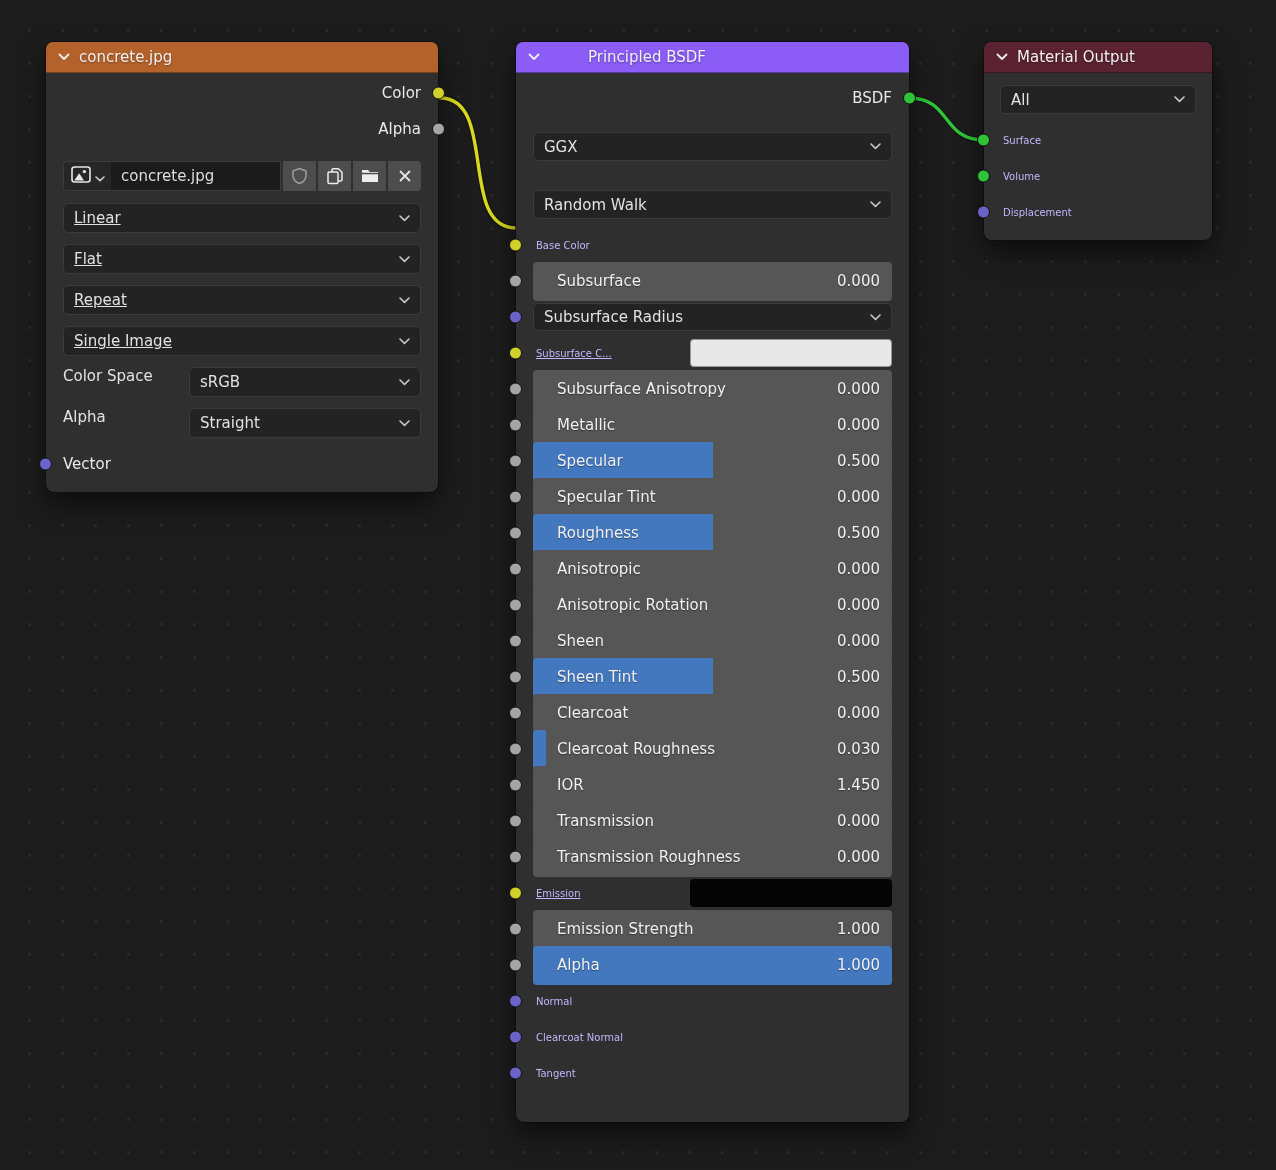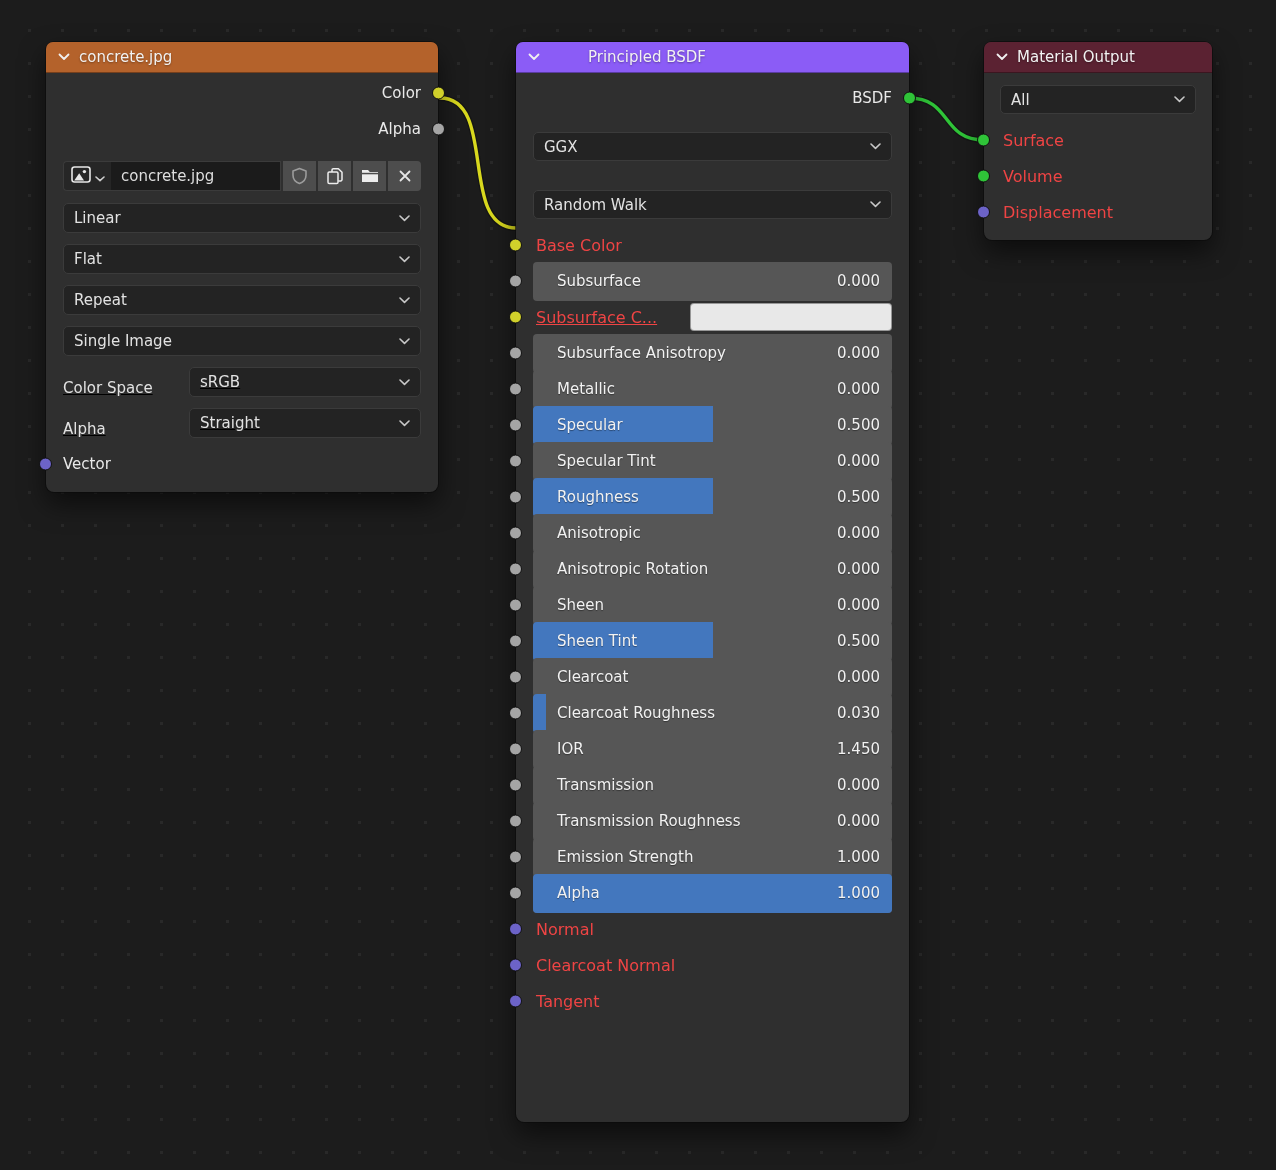--- a/index.html
+++ b/index.html
@@ -46,35 +46,35 @@
   .orow{height:36px;display:flex;align-items:center;justify-content:flex-end;
         position:relative;color:#e9e9e9;font-size:15px;}
   .imgrow{display:flex;height:30px;margin:14px 0 12px;align-items:stretch;}
   .imgbrowse{display:flex;align-items:center;gap:4px;padding:0 6px 0 7px;background:#262626;
              border:1px solid #3b3b3b;border-right:none;border-radius:4px 0 0 4px;}
   .imgname{flex:1;display:flex;align-items:center;padding:0 10px;background:#1b1b1b;
            border:1px solid #3b3b3b;border-left:none;color:#dedede;font-size:15px;}
   .ibtn{width:33px;margin-left:2px;background:#4d4d4d;border:none;display:flex;
         align-items:center;justify-content:center;padding:0;}
   .ibtn.last{border-radius:0 4px 4px 0;}
-  .imgsel{margin-bottom:11px;}
-  .proprow{display:flex;align-items:flex-end;margin-bottom:11px;text-decoration:underline;}
+  .imgsel{margin-bottom:11px;text-decoration:underline;}
+  .proprow{display:flex;align-items:flex-start;margin-bottom:11px;}
   .proplab{flex:0 0 126px;color:#e2e2e2;font-size:15px;}
   .proprow .selectw{flex:1;}
   .vecrow{position:relative;display:flex;align-items:center;height:30px;
           color:#e9e9e9;font-size:15px;}
 
   
   .node-bsdf{left:516px;top:42px;width:393px;height:1080px;}
   .bbody{padding:7px 17px 16px;}
   .bsel1{margin-top:16px;margin-bottom:29px;height:29px;}
   .bsel2{margin-bottom:0;height:29px;}
   .rows{margin-top:12px;}
   .prow{display:flex;align-items:center;height:28px;margin-bottom:8px;position:relative;}
-  .plbl{color:#ef4444;font-size:16px;margin-left:3px;}
+  .plbl{color:#c4b5fd;font-size:10px;margin-left:3px;}
   .plbl.fixed{flex:0 0 150px;text-decoration:underline;}
   .slider{position:relative;flex:1;height:39px;background:#565656;border-radius:4px;
           overflow:hidden;display:flex;align-items:center;}
   .fill{position:absolute;left:0;top:0;bottom:0;}
   .slbl{position:relative;margin-left:24px;color:#f2f2f2;font-size:15px;
         text-shadow:0 1px 1px rgba(0,0,0,.4);white-space:nowrap;}
   .sval{position:relative;margin-left:auto;margin-right:12px;color:#f2f2f2;font-size:15px;
         text-shadow:0 1px 1px rgba(0,0,0,.4);}
   .swatch{flex:1;height:26px;border-radius:4px;margin-left:4px;border:1px solid rgba(0,0,0,.35);}
   .rowsel{flex:1;height:28px;}
@@ -255,20 +255,31 @@
         </div>
         <div class="prow">
           <span class="socket inpos" style="background: rgb(165, 165, 165);"></span>
           <div class="slider">
             <div class="fill" style="width: 0%; background: rgb(67, 119, 190);"></div>
             <span class="slbl">Subsurface</span>
             <span class="sval">0.000</span>
           </div>
         </div>
         <div class="prow">
+          <span class="socket inpos" style="background: rgb(108, 99, 200);"></span>
+          <div class="selectw rowsel">
+            <span>Subsurface Radius</span>
+            <span class="chev-ico">
+              <svg width="11" height="7" viewBox="0 0 11 7">
+                <polyline points="1,1 5.5,5.3 10,1" fill="none" stroke="#c8c8c8" stroke-width="1.6" stroke-linecap="round" stroke-linejoin="round"></polyline>
+              </svg>
+            </span>
+          </div>
+        </div>
+        <div class="prow">
           <span class="socket inpos" style="background: rgb(209, 209, 43);"></span>
           <span class="plbl fixed">Subsurface C...</span>
           <div class="swatch" style="background: rgb(232, 232, 232);"></div>
         </div>
         <div class="prow">
           <span class="socket inpos" style="background: rgb(165, 165, 165);"></span>
           <div class="slider">
             <div class="fill" style="width: 0%; background: rgb(67, 119, 190);"></div>
             <span class="slbl">Subsurface Anisotropy</span>
             <span class="sval">0.000</span>
@@ -370,20 +381,25 @@
             <span class="sval">0.000</span>
           </div>
         </div>
         <div class="prow">
           <span class="socket inpos" style="background: rgb(165, 165, 165);"></span>
           <div class="slider">
             <div class="fill" style="width: 0%; background: rgb(67, 119, 190);"></div>
             <span class="slbl">Transmission Roughness</span>
             <span class="sval">0.000</span>
           </div>
+        </div>
+        <div class="prow">
+          <span class="socket inpos" style="background: rgb(209, 209, 43);"></span>
+          <span class="plbl fixed">Emission</span>
+          <div class="swatch" style="background: rgb(5, 5, 5);"></div>
         </div>
         <div class="prow">
           <span class="socket inpos" style="background: rgb(165, 165, 165);"></span>
           <div class="slider">
             <div class="fill" style="width: 0%; background: rgb(67, 119, 190);"></div>
             <span class="slbl">Emission Strength</span>
             <span class="sval">1.000</span>
           </div>
         </div>
         <div class="prow">

